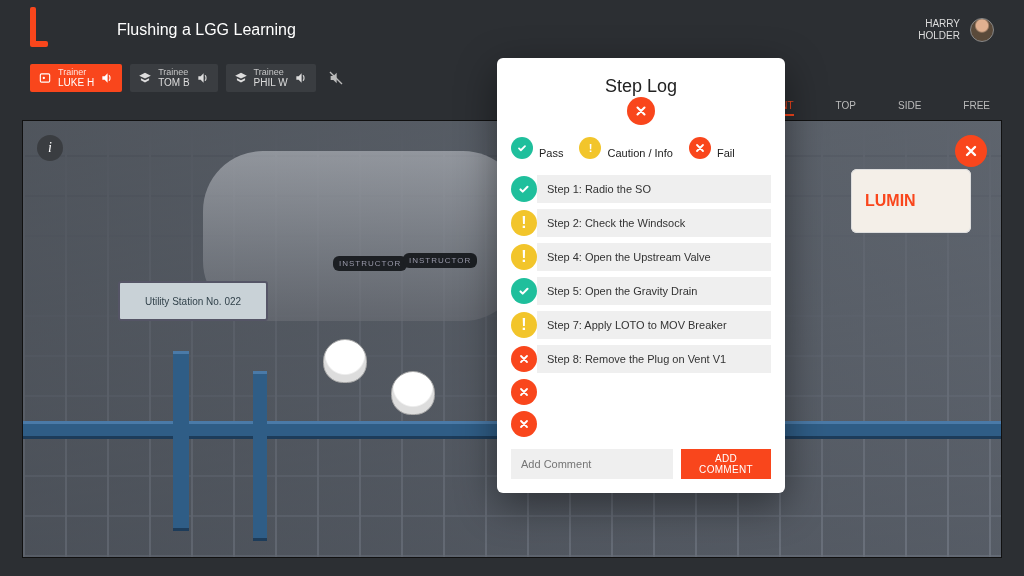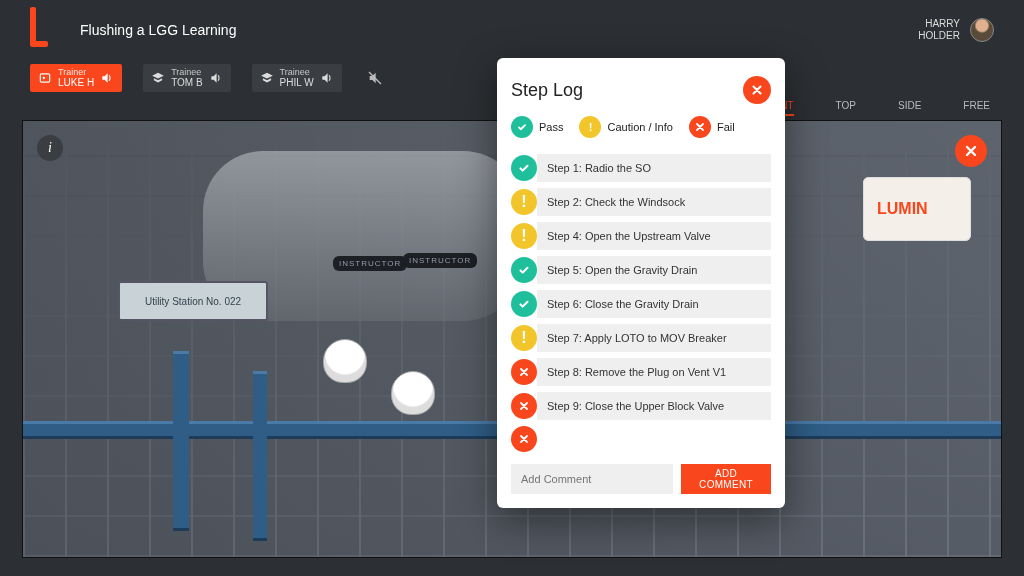--- a/index.html
+++ b/index.html
@@ -4,30 +4,30 @@
 <style>
   * { box-sizing: border-box; margin: 0; padding: 0; }
   html, body { width: 1024px; height: 576px; overflow: hidden; font-family: "Segoe UI", Arial, sans-serif; }
   body { background: #2c2f33; color: #ddd; position: relative; }
 
   
   .header { height: 60px; display: flex; align-items: center; padding: 0 30px; }
   .logo { width: 22px; height: 30px; margin-right: 28px; position: relative; }
   .logo::before { content: ""; position: absolute; left: 0; top: -8px; width: 6px; height: 38px; background: #f9461c; border-radius: 2px; }
   .logo::after { content: ""; position: absolute; left: 0; bottom: -2px; width: 18px; height: 6px; background: #f9461c; border-radius: 2px; }
-  .page-title { font-size: 14px; font-weight: 300; color: #fff; flex: 1; }
+  .page-title { font-size: 16px; font-weight: 300; color: #fff; flex: 1; margin-left: 37px; }
   .nav { display: flex; gap: 50px; font-size: 11px; letter-spacing: .5px; color: #c9c9c9; }
   .nav a { cursor: pointer; position: relative; padding-bottom: 22px; }
   .nav a.active::after { content: ""; position: absolute; left: 50%; bottom: -6px; transform: translateX(-50%); border: 8px solid transparent; border-bottom-color: #fff; }
   .user-block { margin-left: auto; display: flex; align-items: center; gap: 10px; }
   .user-name { font-size: 10px; text-align: right; line-height: 1.2; color: #ddd; }
   .avatar { width: 24px; height: 24px; border-radius: 50%; background: radial-gradient(circle at 50% 30%, #e0b090 0 30%, #5a4a3a 40% 100%); border: 1px solid #888; }
 
   
-  .strip { display: flex; align-items: center; gap: 21px; padding: 0 30px; height: 36px; }
+  .strip { display: flex; align-items: center; gap: 8px; padding: 0 30px; height: 36px; }
   .chip { display: flex; align-items: center; height: 28px; padding: 0 8px; border-radius: 2px; background: #3a3d41; font-size: 10px; line-height: 1.1; gap: 6px; cursor: pointer; }
   .chip.active { background: #f9461c; color: #fff; }
   .chip .who { display: flex; flex-direction: column; }
   .chip .who .role { font-size: 9px; opacity: .85; }
   .chip svg, .chip .icon { width: 14px; height: 14px; }
   .muted { width: 16px; height: 16px; display:inline-flex; align-items:center; justify-content:center; margin-left: 4px; }
 
   
   .viewport { position: absolute; left: 22px; right: 22px; top: 120px; bottom: 18px; border: 1px solid #111; background:
      linear-gradient(155deg, rgba(40,44,50,.65), rgba(60,66,76,.5)),
@@ -39,30 +39,30 @@
   .cam-tabs span { cursor: pointer; padding-bottom: 3px; }
   .cam-tabs span.active { color: #f9461c; border-bottom: 2px solid #f9461c; }
 
   .info-btn { position: absolute; left: 14px; top: 14px; width: 26px; height: 26px; border-radius: 50%; background: #3a3d41; color: #fff; display:flex; align-items:center; justify-content:center; font-family: Georgia, serif; font-style: italic; font-size: 14px; cursor:pointer; }
   .close-overlay { position: absolute; right: 14px; top: 14px; width: 32px; height: 32px; border-radius: 50%; background: #f9461c; color:#fff; display:flex;align-items:center;justify-content:center; font-size: 18px; cursor:pointer; }
 
   
   .sign { position:absolute; left:95px; top:160px; width:150px; height:40px; background:#c9d2d7; border:2px solid #556; color:#33434c; font-size:10px; display:flex;align-items:center;justify-content:center; border-radius:3px; box-shadow: 0 60px 0 -24px #7a828c; }
   .tag { position:absolute; background:#1c1f23; color:#99a; font-size:8px; padding:3px 6px; border-radius:6px; letter-spacing:1px; }
   .worker { position:absolute; width:44px;height:44px;border-radius:50% 50% 45% 45%; background:radial-gradient(circle at 50% 35%, #fff 0 55%, #ddd 60% 100%); border:1px solid #aaa; }
-  .banner { position:absolute; right:30px; top:48px; width:108px; height:64px; background:#f4efe8; border-radius:6px; display:flex; align-items:center; padding-left:14px; color:#f9461c; font-weight:600; box-shadow: inset 0 0 0 1px #ddd; margin-top: 8px; }
+  .banner { position:absolute; right:30px; top:48px; width:120px; height:64px; background:#f4efe8; border-radius:6px; display:flex; align-items:center; padding-left:14px; color:#f9461c; font-weight:600; box-shadow: inset 0 0 0 1px #ddd; }
   .pipe { position:absolute; background:#2f5d86; border-top:3px solid #4a7aa8; border-bottom:3px solid #1d3c5a; }
   .cylinder { position:absolute; left:180px; top:30px; width:320px; height:170px; border-radius:60px; background: linear-gradient(#c4c7cd, #8e9299 60%, #6e7178); opacity:.55; }
 
   
   .panel { position:absolute; left:497px; top:58px; width:288px; background:#fff; color:#222; border-radius:6px; box-shadow: 0 12px 40px rgba(0,0,0,.45); padding: 18px 14px 14px; z-index:50; }
-  .panel-hd { display:flex; align-items:center; justify-content:space-between; margin-bottom:12px; }
+  .panel-hd { display:flex; align-items:center; justify-content:space-between; margin-bottom:12px;flex-direction:column; }
   .panel-title { font-size:18px; font-weight:400; }
   .panel-close { width:28px; height:28px; border-radius:50%; background:#f9461c; color:#fff; display:flex; align-items:center; justify-content:center; cursor:pointer; font-size:16px; }
-  .legend { display:flex; align-items:center; gap:6px; font-size:11px; margin-bottom:16px; }
+  .legend { display:flex; align-items:flex-end; gap:6px; font-size:11px; margin-bottom:16px; }
   .legend .dot { width:22px; height:22px; border-radius:50%; display:inline-flex; align-items:center; justify-content:center; color:#fff; font-weight:700; }
   .legend .lbl { margin-right:10px; }
   .pass { background:#1fbf9c; }
   .caution { background:#f2c52b; }
   .fail { background:#f9461c; }
 
   .steps { display:flex; flex-direction:column; gap:6px; }
   .step-row { display:flex; align-items:center; gap:0; }
   .step-row .dot { width:26px; height:26px; border-radius:50%; display:flex;align-items:center;justify-content:center;color:#fff;font-weight:700; flex-shrink:0; }
   .step-row .txt { flex:1; background:#efefef; height:28px; display:flex; align-items:center; padding:0 10px; font-size:11px; color:#333; }
@@ -208,46 +208,37 @@
       </div>
       <div class="step-row">
         <div class="dot pass">
           <svg class="check" width="14" height="14" viewBox="0 0 16 16">
             <path d="M4 8.5l2.5 2.5L12 5.5"></path>
           </svg>
         </div>
         <div class="txt">Step 5: Open the Gravity Drain</div>
       </div>
       <div class="step-row">
-        <div class="dot pass">
-          <svg class="check" width="14" height="14" viewBox="0 0 16 16">
-            <path d="M4 8.5l2.5 2.5L12 5.5"></path>
-          </svg>
-        </div>
-        <div class="txt">Step 6: Close the Gravity Drain</div>
-      </div>
-      <div class="step-row">
         <div class="dot caution">!</div>
         <div class="txt">Step 7: Apply LOTO to MOV Breaker</div>
       </div>
       <div class="step-row">
         <div class="dot fail">
           <svg class="x-ic" width="12" height="12" viewBox="0 0 16 16">
             <path d="M4 4l8 8M12 4l-8 8"></path>
           </svg>
         </div>
         <div class="txt">Step 8: Remove the Plug on Vent V1</div>
       </div>
       <div class="step-row">
         <div class="dot fail">
           <svg class="x-ic" width="12" height="12" viewBox="0 0 16 16">
             <path d="M4 4l8 8M12 4l-8 8"></path>
           </svg>
         </div>
-        <div class="txt">Step 9: Close the Upper Block Valve</div>
       </div>
       <div class="step-row">
         <div class="dot fail">
           <svg class="x-ic" width="12" height="12" viewBox="0 0 16 16">
             <path d="M4 4l8 8M12 4l-8 8"></path>
           </svg>
         </div>
       </div>
     </div>
   <div class="comment-row">

